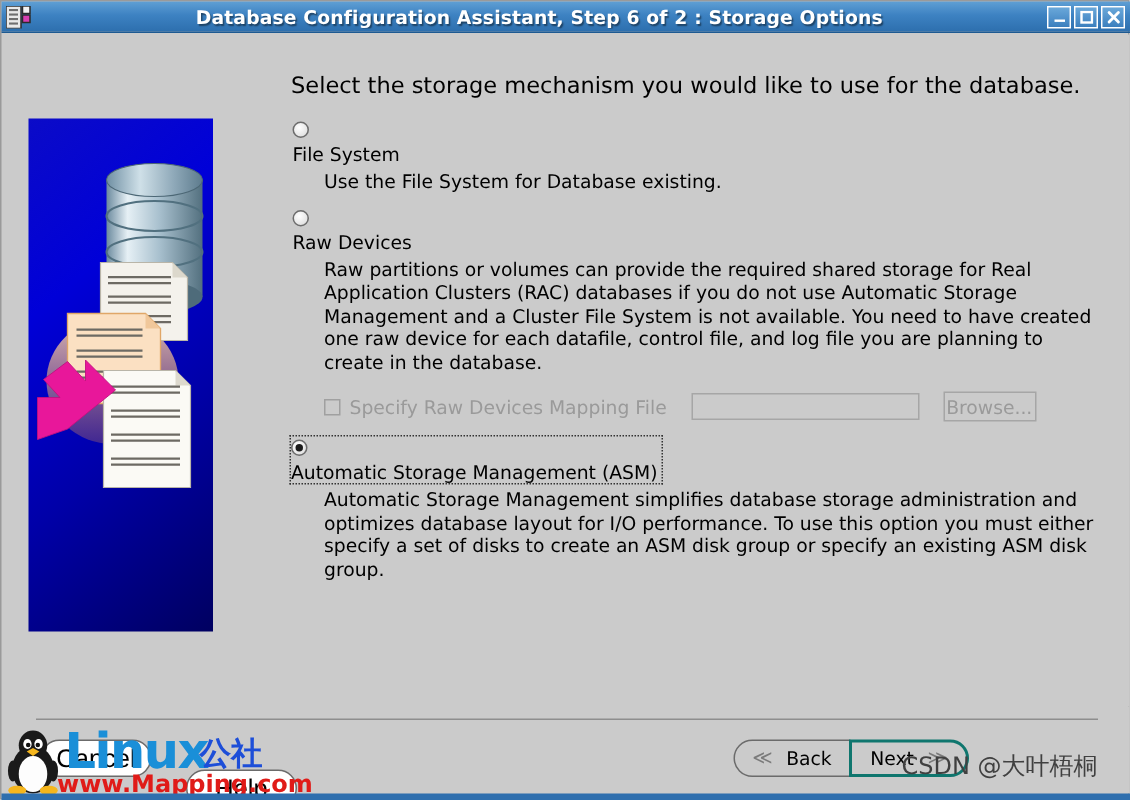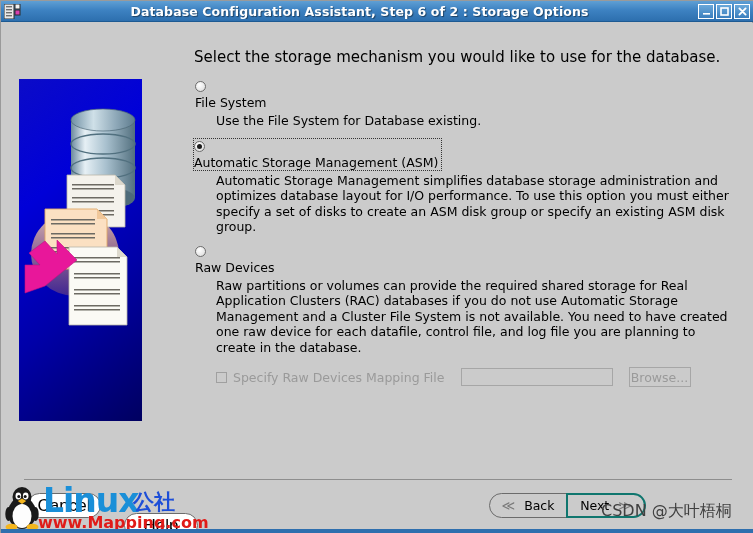--- a/index.html
+++ b/index.html
@@ -438,40 +438,40 @@
 
       <div class="opt-block">
         <div class="radio-row">
           <span class="radio"></span>
           <span class="radio-label">File System</span>
         </div>
         <div class="desc">Use the File System for Database existing.</div>
       </div>
 
       <div class="opt-block" style="margin-top:8px;">
-        <div class="radio-row focused">
-          <span class="radio on"></span>
-          <span class="radio-label">Automatic Storage Management (ASM)</span>
-        </div>
-        <div class="desc">Automatic Storage Management simplifies database storage administration and optimizes database layout for I/O performance. To use this option you must either specify a set of disks to create an ASM disk group or specify an existing ASM disk group.</div>
-      </div>
-
-      <div class="opt-block" style="margin-top:8px;">
         <div class="radio-row">
           <span class="radio"></span>
           <span class="radio-label">Raw Devices</span>
         </div>
         <div class="desc">Raw partitions or volumes can provide the required shared storage for Real Application Clusters (RAC) databases if you do not use Automatic Storage Management and a Cluster File System is not available.  You need to have created one raw device for each datafile, control file, and log file you are planning to create in the database.</div>
 
         <div class="mapping-row">
           <span class="chk"></span>
           <span class="chk-label">Specify Raw Devices Mapping File</span>
           <input class="txtfield" type="text" disabled="" placeholder="" style="">
           <span class="browse-btn">Browse...</span>
         </div>
+      </div>
+
+      <div class="opt-block" style="margin-top:8px;">
+        <div class="radio-row focused">
+          <span class="radio on"></span>
+          <span class="radio-label">Automatic Storage Management (ASM)</span>
+        </div>
+        <div class="desc">Automatic Storage Management simplifies database storage administration and optimizes database layout for I/O performance. To use this option you must either specify a set of disks to create an ASM disk group or specify an existing ASM disk group.</div>
       </div>
 
     </div>
   </div>
 
   <div class="bottombar">
     <div class="sep"></div>
 
     <div class="btn-pill" id="cancel-button">
       <span>Cancel</span>

